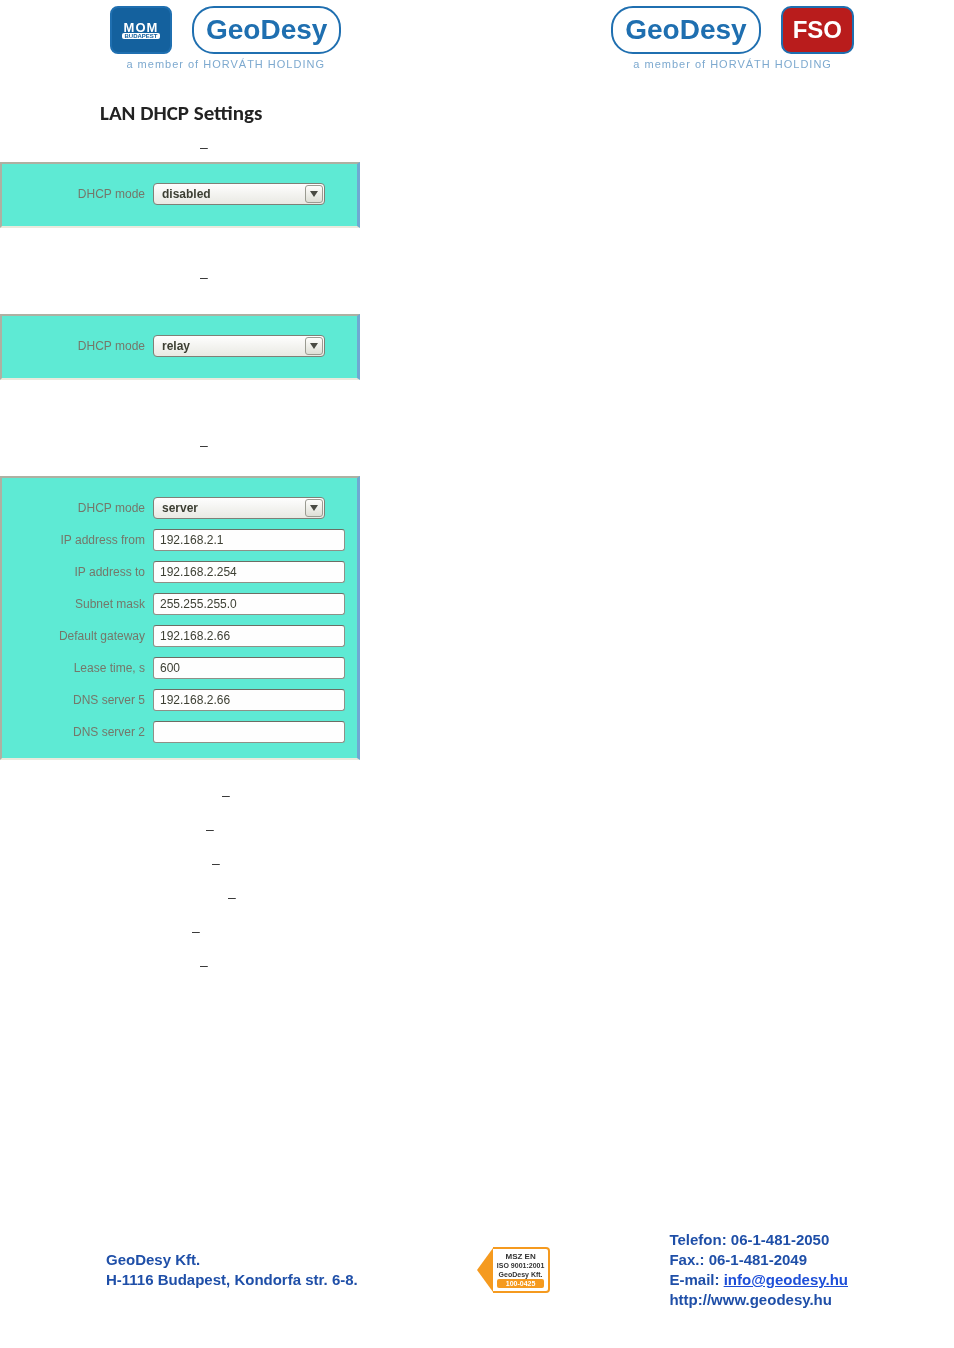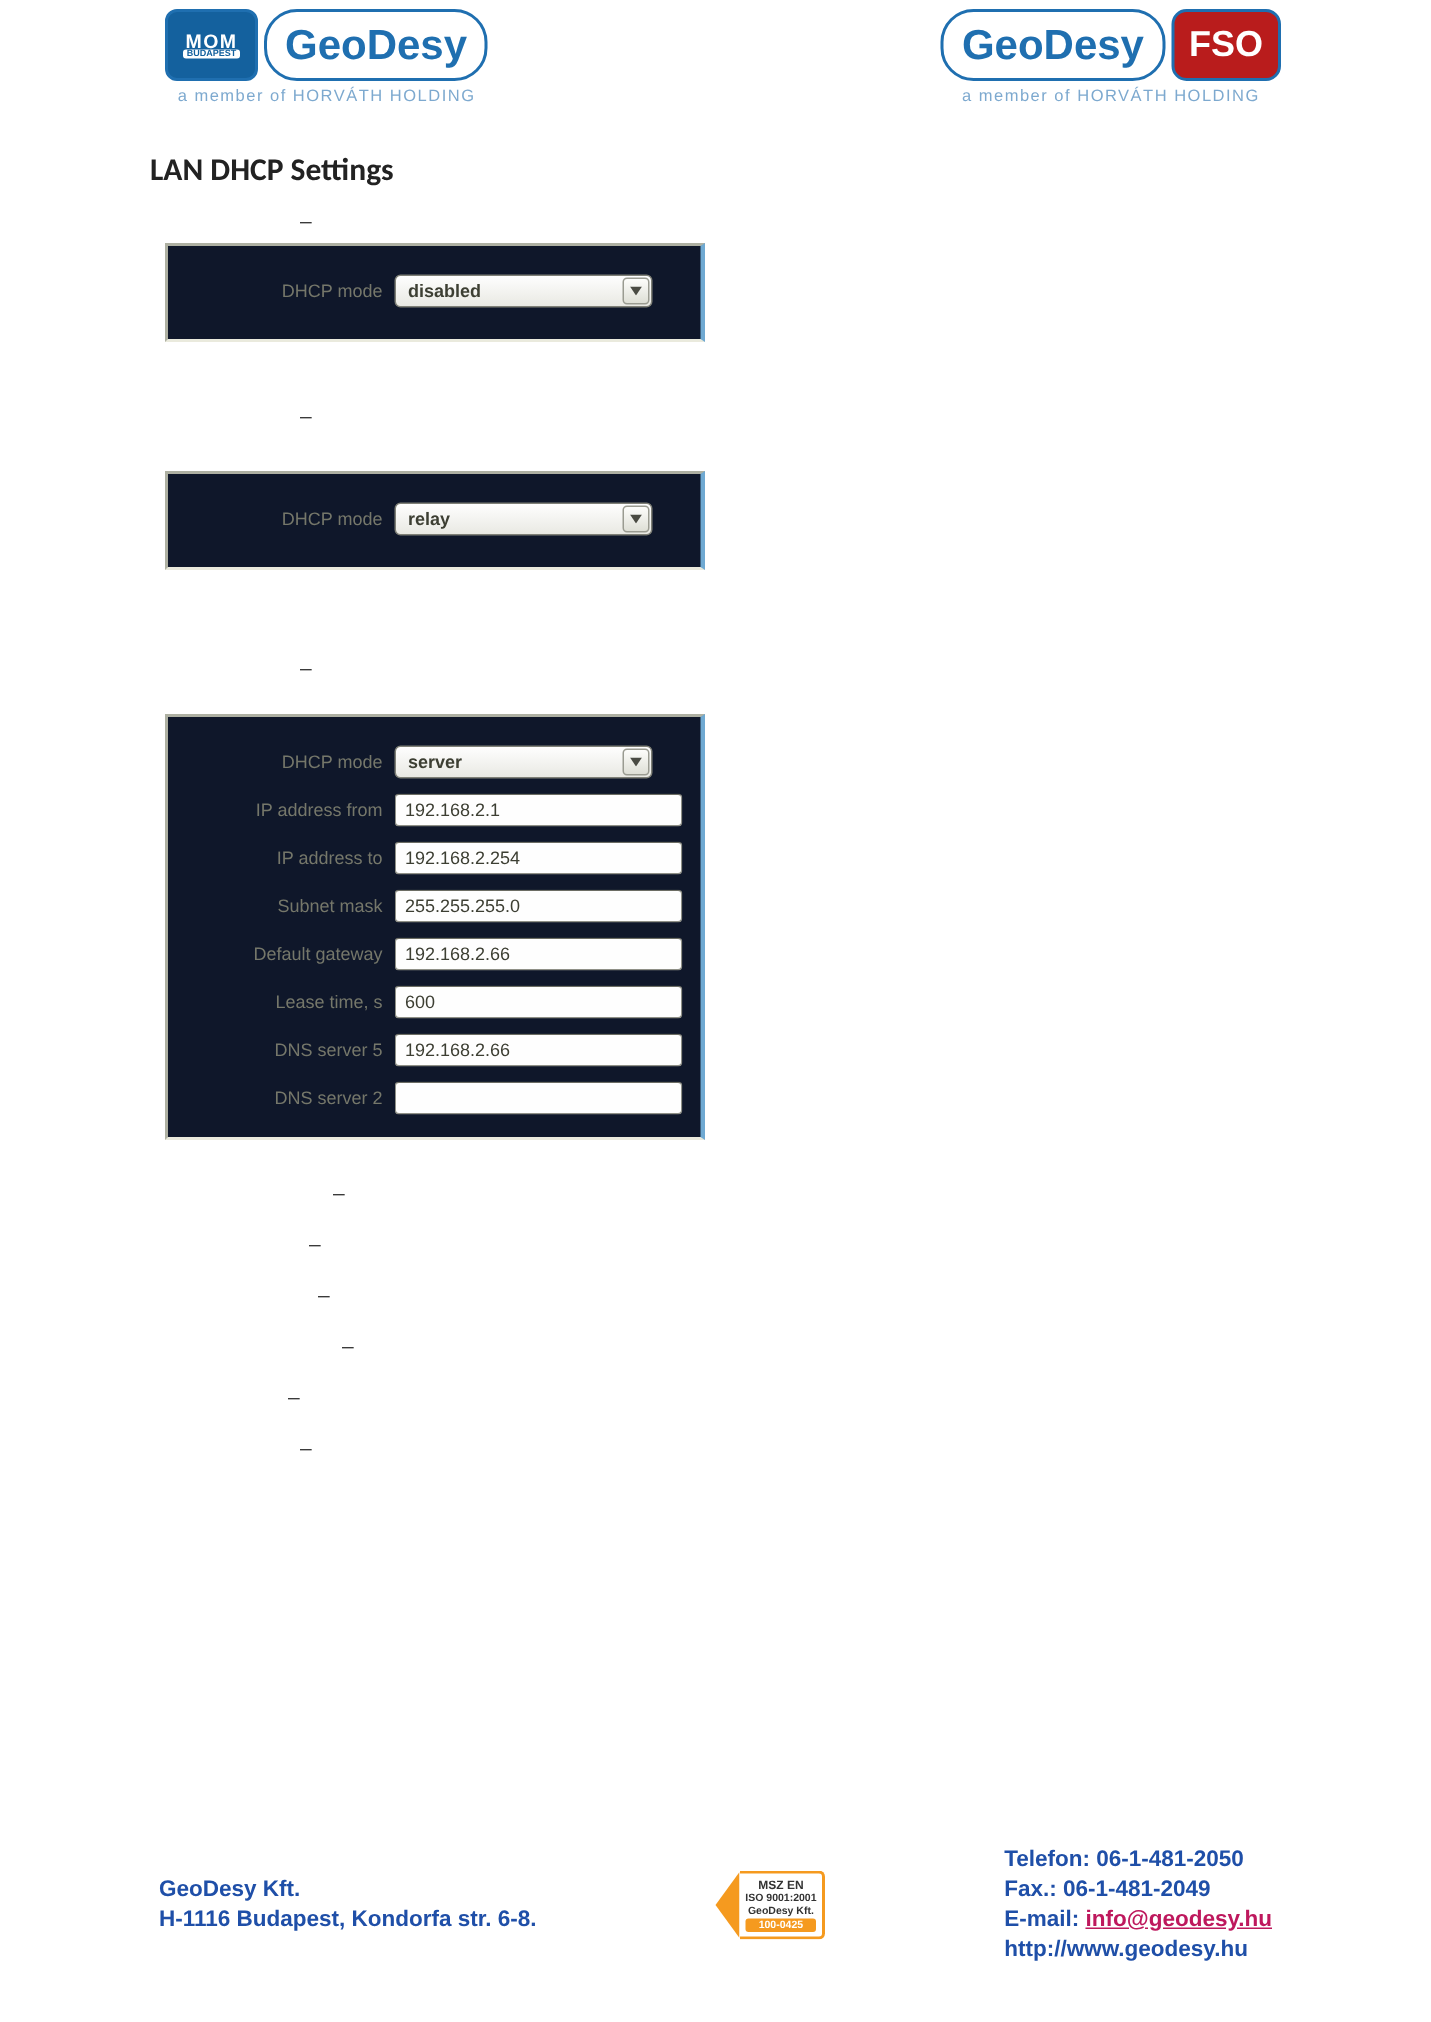--- a/index.html
+++ b/index.html
@@ -25,21 +25,21 @@
     padding: 6px 100px 0 110px;
   }
   .logo-box-left, .logo-box-right {
     display: flex;
     flex-direction: column;
     align-items: center;
   }
   .logo-badge {
     display: flex;
     align-items: center;
-    gap: 4px;
+    gap: 20px;
   }
   .mom-chip {
     width: 58px;
     height: 44px;
     border: 2px solid #1f6fb0;
     border-radius: 8px;
     background: #14619e;
     position: relative;
     display: flex;
     flex-direction: column;
@@ -120,22 +120,21 @@
   .dash.i0 { margin-left: 222px; }
   .dash.i1 { margin-left: 206px; }
   .dash.i2 { margin-left: 212px; }
   .dash.i3 { margin-left: 228px; }
   .dash.i4 { margin-left: 192px; }
   .dash.i5 { margin-left: 200px; }
 
   
   .config-panel {
     width: 360px;
-    margin-left: 110px;
-    background: #0f172a;
+    background: #5eead4;
     border-left: 2px solid #aeb0a2;
     border-top: 2px solid #aeb0a2;
     border-right: 3px solid #6fa9d2;
     border-bottom: 2px solid #eaeadd;
     padding: 14px 8px 16px 8px;
     box-sizing: border-box;
   }
   .panel-1 { margin-top: 4px; }
   .panel-2 { margin-top: 4px; }
   .panel-3 { margin-top: 4px; padding-bottom: 10px; }
@@ -226,21 +225,21 @@
     line-height: 20px;
   }
   .footer-right {
     font-family: Arial, sans-serif;
     font-size: 15px;
     font-weight: bold;
     color: #1f4fa8;
     text-align: left;
     line-height: 20px;
   }
-  .footer-right .email-link { text-decoration: underline; color: #be185d; }
+  .footer-right .email-link { text-decoration: underline; color: #1d4ed8; }
   .cert-badge {
     display: flex;
     align-items: center;
   }
   .cert-arrow {
     width: 0; height: 0;
     border-top: 22px solid transparent;
     border-bottom: 22px solid transparent;
     border-right: 16px solid #f59a1f;
   }

